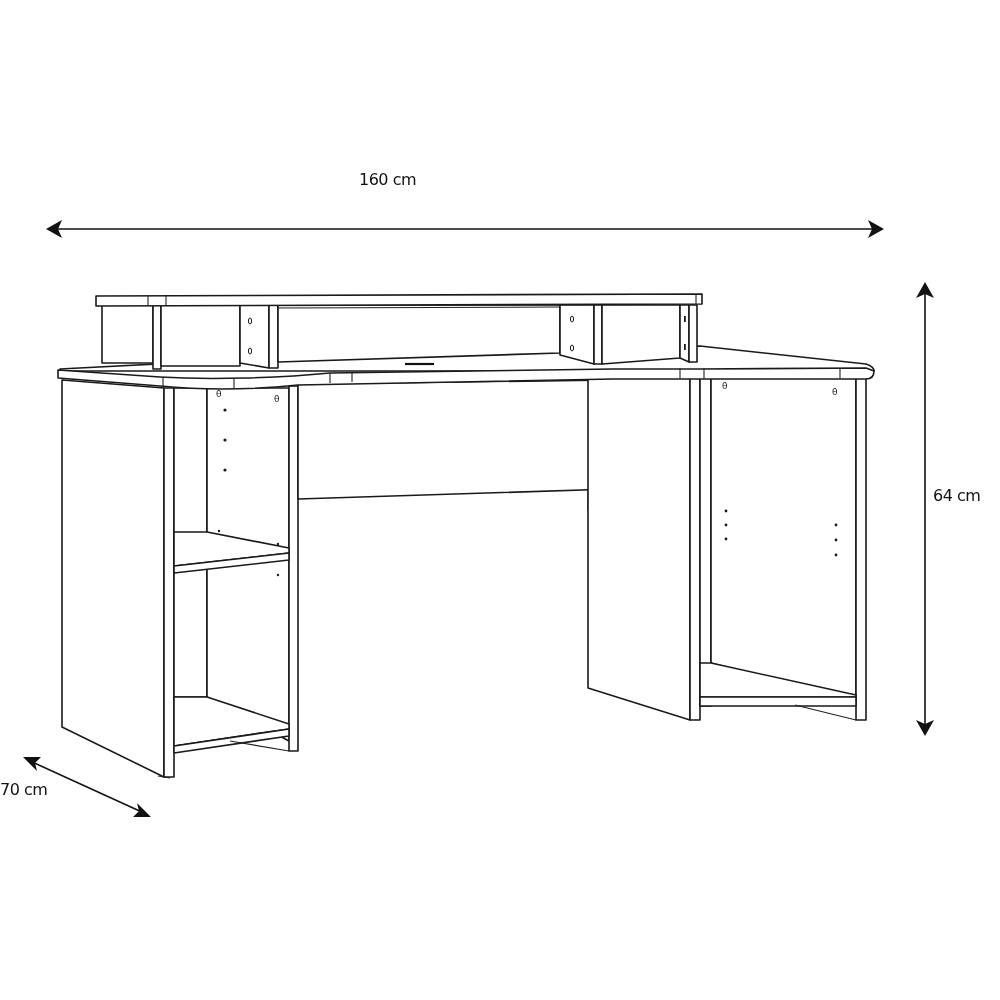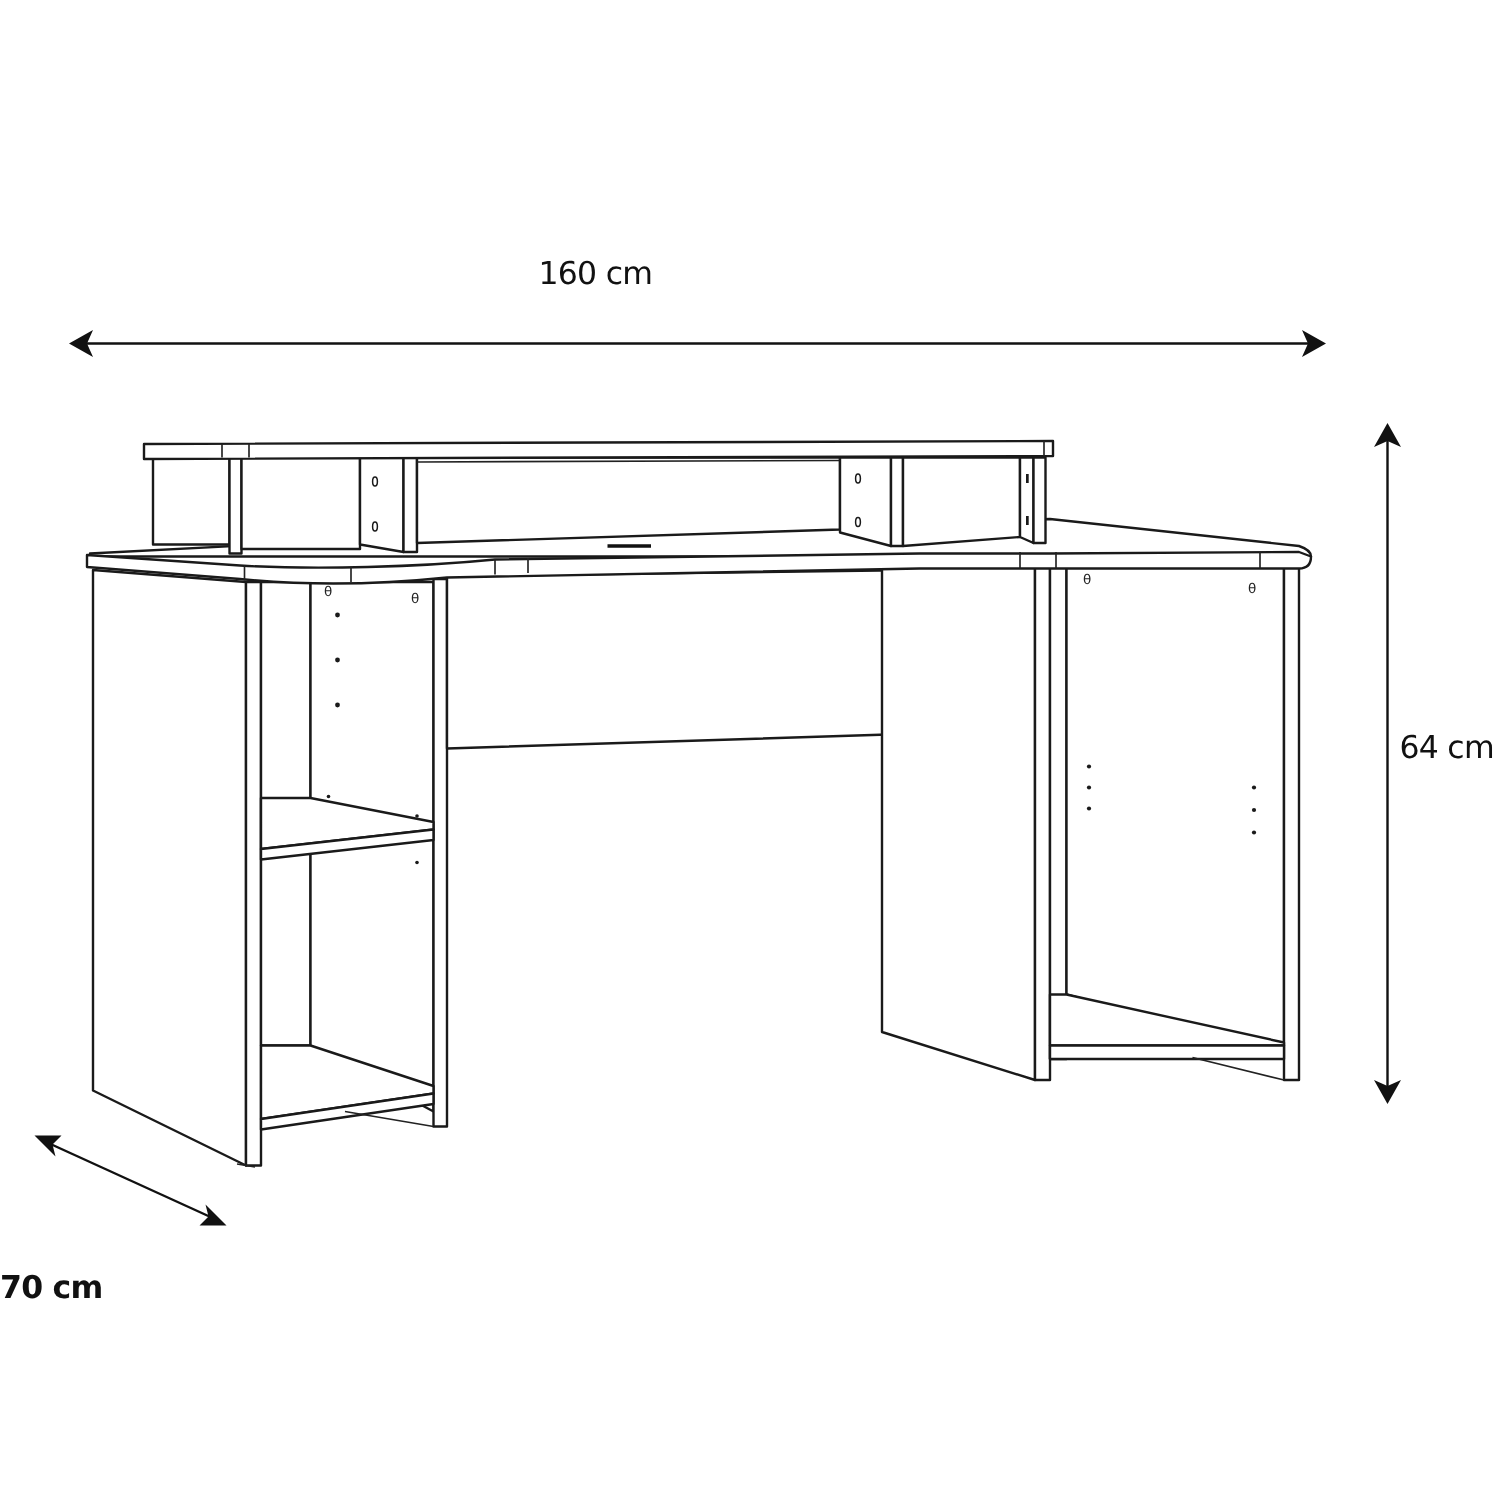--- a/index.html
+++ b/index.html
@@ -17,29 +17,29 @@
     #canvas {
       position: absolute;
       left: 0;
       top: 0;
       width: 1000px;
       height: 1000px;
     }
     .dim-label {
       position: absolute;
       font-family: "DejaVu Sans", "Liberation Sans", sans-serif;
-      font-size: 21px;
+      font-size: 16px;
       color: #111111;
       white-space: nowrap;
       letter-spacing: -0.5px;
       line-height: 1;
     }
     #label-width { left: 359px; top: 172px; }
     #label-height { left: 933px; top: 488px; }
-    #label-depth { left: 0px; top: 848px; font-weight: bold; }
+    #label-depth { left: 0px; top: 782px; }
 
     svg .edge { fill: #ffffff; stroke: #1a1a1a; stroke-width: 1.6; stroke-linejoin: round; }
     svg .thin { fill: none; stroke: #222222; stroke-width: 1.1; }
     svg .heavy { fill: none; stroke: #111111; stroke-width: 2.2; }
     svg .dim { fill: none; stroke: #111111; stroke-width: 1.6; }
     svg .arrow { fill: #111111; stroke: none; }
     svg .hole { fill: #1a1a1a; }
     svg .cam { fill: none; stroke: #1a1a1a; stroke-width: 1; }
   </style>
 </head>

